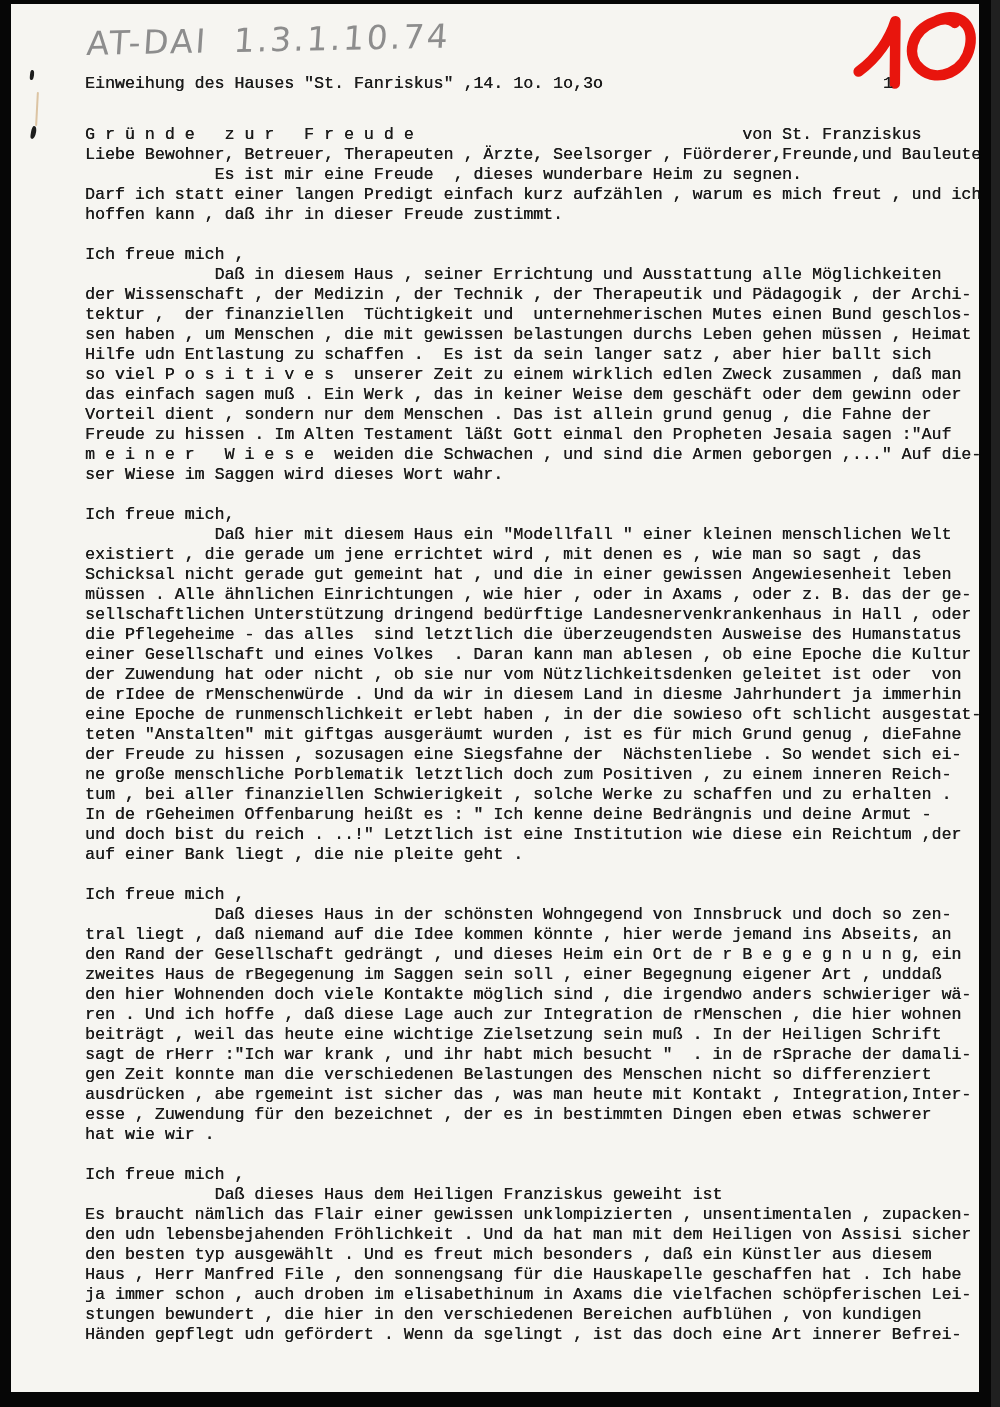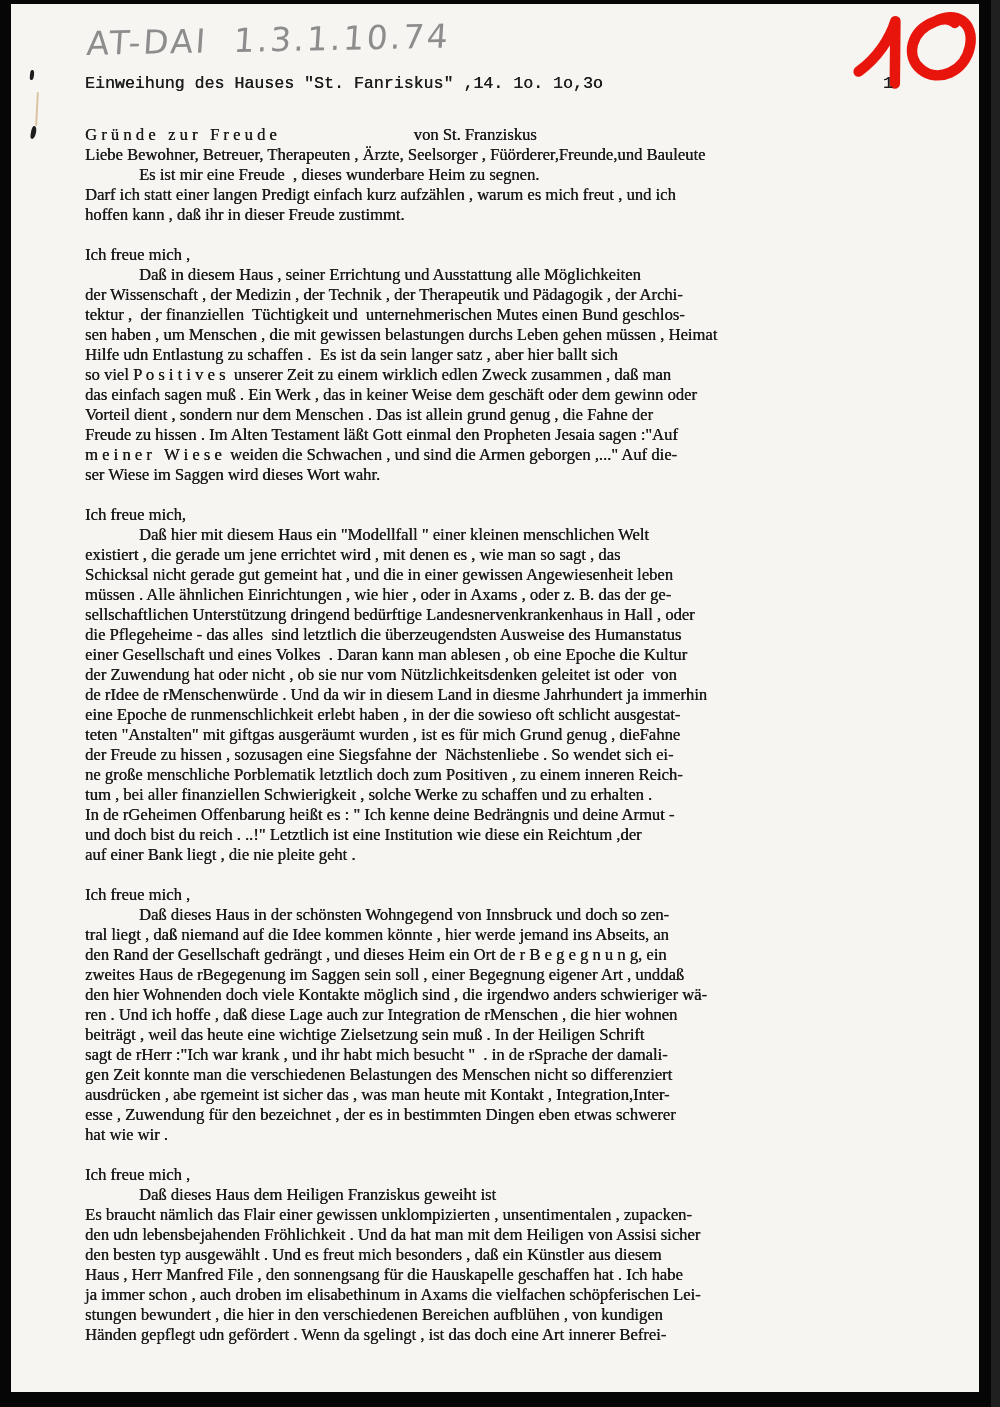--- a/index.html
+++ b/index.html
@@ -70,21 +70,20 @@
   }
   .body-text {
     position: absolute;
     left: 74px;
     top: 121px;
     font-size: 16.6px;
     line-height: 20px;
     color: #1b1b1b;
     white-space: pre;
     text-shadow: 0.3px 0 0 currentColor;
-    font-family: Liberation Serif, serif;
   }
   .margin-mark {
     position: absolute;
     background: #1d1d1d;
   }
   .mm1 { left: 19px; top: 66px; width: 4px; height: 10px; border-radius: 45% 55% 60% 40%; transform: rotate(6deg); }
   .mm2 { left: 20px; top: 122px; width: 5px; height: 13px; border-radius: 50% 50% 65% 35%; transform: rotate(9deg); }
   .margin-mark-orange {
     position: absolute;
     left: 25px; top: 88px;

